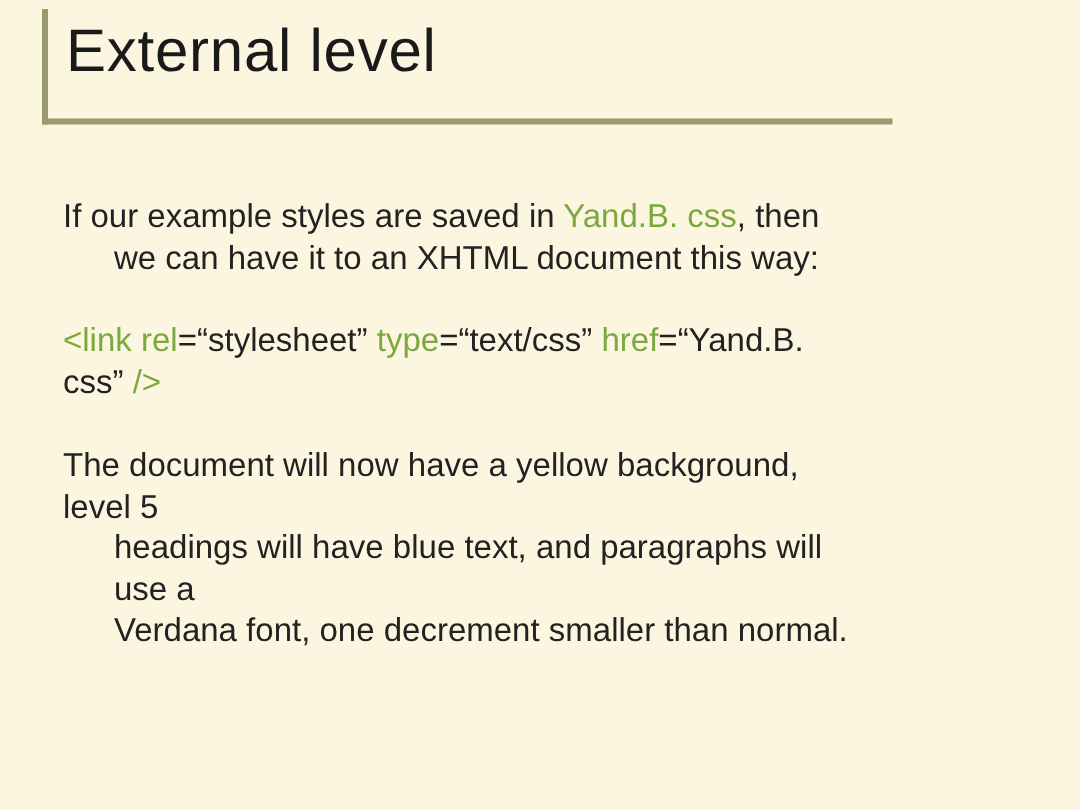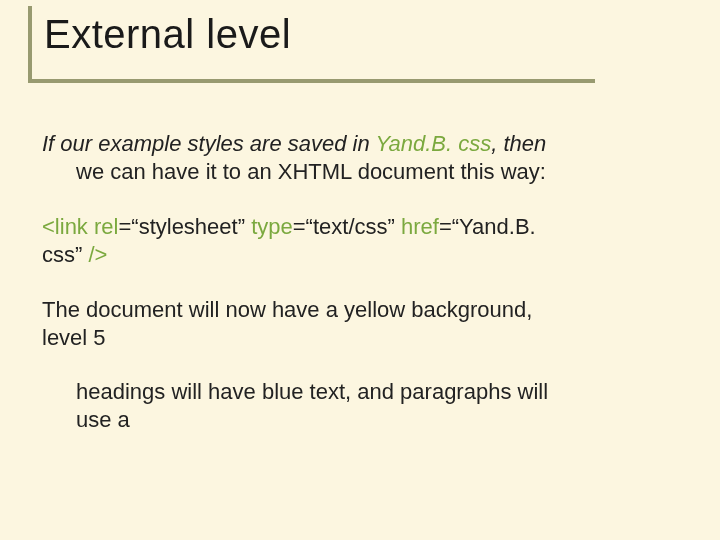--- a/index.html
+++ b/index.html
@@ -44,21 +44,20 @@
     top: 130px;
     right: 48px;
     font-size: 22px;
     line-height: 1.25;
   }
   .para1 {
     margin-bottom: 28px;
   }
   .para1 .line1 {
     display: block;
-    font-style: italic;
   }
   .para1 .line2 {
     display: block;
     padding-left: 34px;
   }
   .filename {
     color: #7ba93f;
   }
   .code-line {
     font-size: 22px;
@@ -80,21 +79,20 @@
   }
   .code-line .val {
     color: #222;
   }
   .para3 .line1 {
     display: block;
   }
   .para3 .line-rest {
     display: block;
     padding-left: 34px;
-    margin-top: 27px;
   }
 </style>
 </head>
 <body>
 
 <div class="slide">
 
   <div class="title-wrap">
     <div class="title-box">
       <span class="title-text">External level</span>
@@ -110,16 +108,17 @@
       <span class="line2">we can have it to an XHTML document this way:</span>
     </div>
 
     <div class="code-line">
       <span class="punc">&lt;</span><span class="tag">link</span><span> </span><span class="attr">rel</span><span class="eq">=</span><span class="val">“stylesheet”</span><span> </span><span class="attr">type</span><span class="eq">=</span><span class="val">“text/css”</span><span> </span><span class="attr">href</span><span class="eq">=</span><span class="val">“Yand.B. css”</span><span> </span><span class="punc">/&gt;</span>
     </div>
 
     <div class="para3">
       <span class="line1">The document will now have a yellow background, level 5</span>
       <span class="line-rest">headings will have blue text, and paragraphs will use a</span>
+      <span class="line-rest">Verdana font, one decrement smaller than normal.</span>
     </div>
 
   </div>
 </div>
 
 </body></html>

